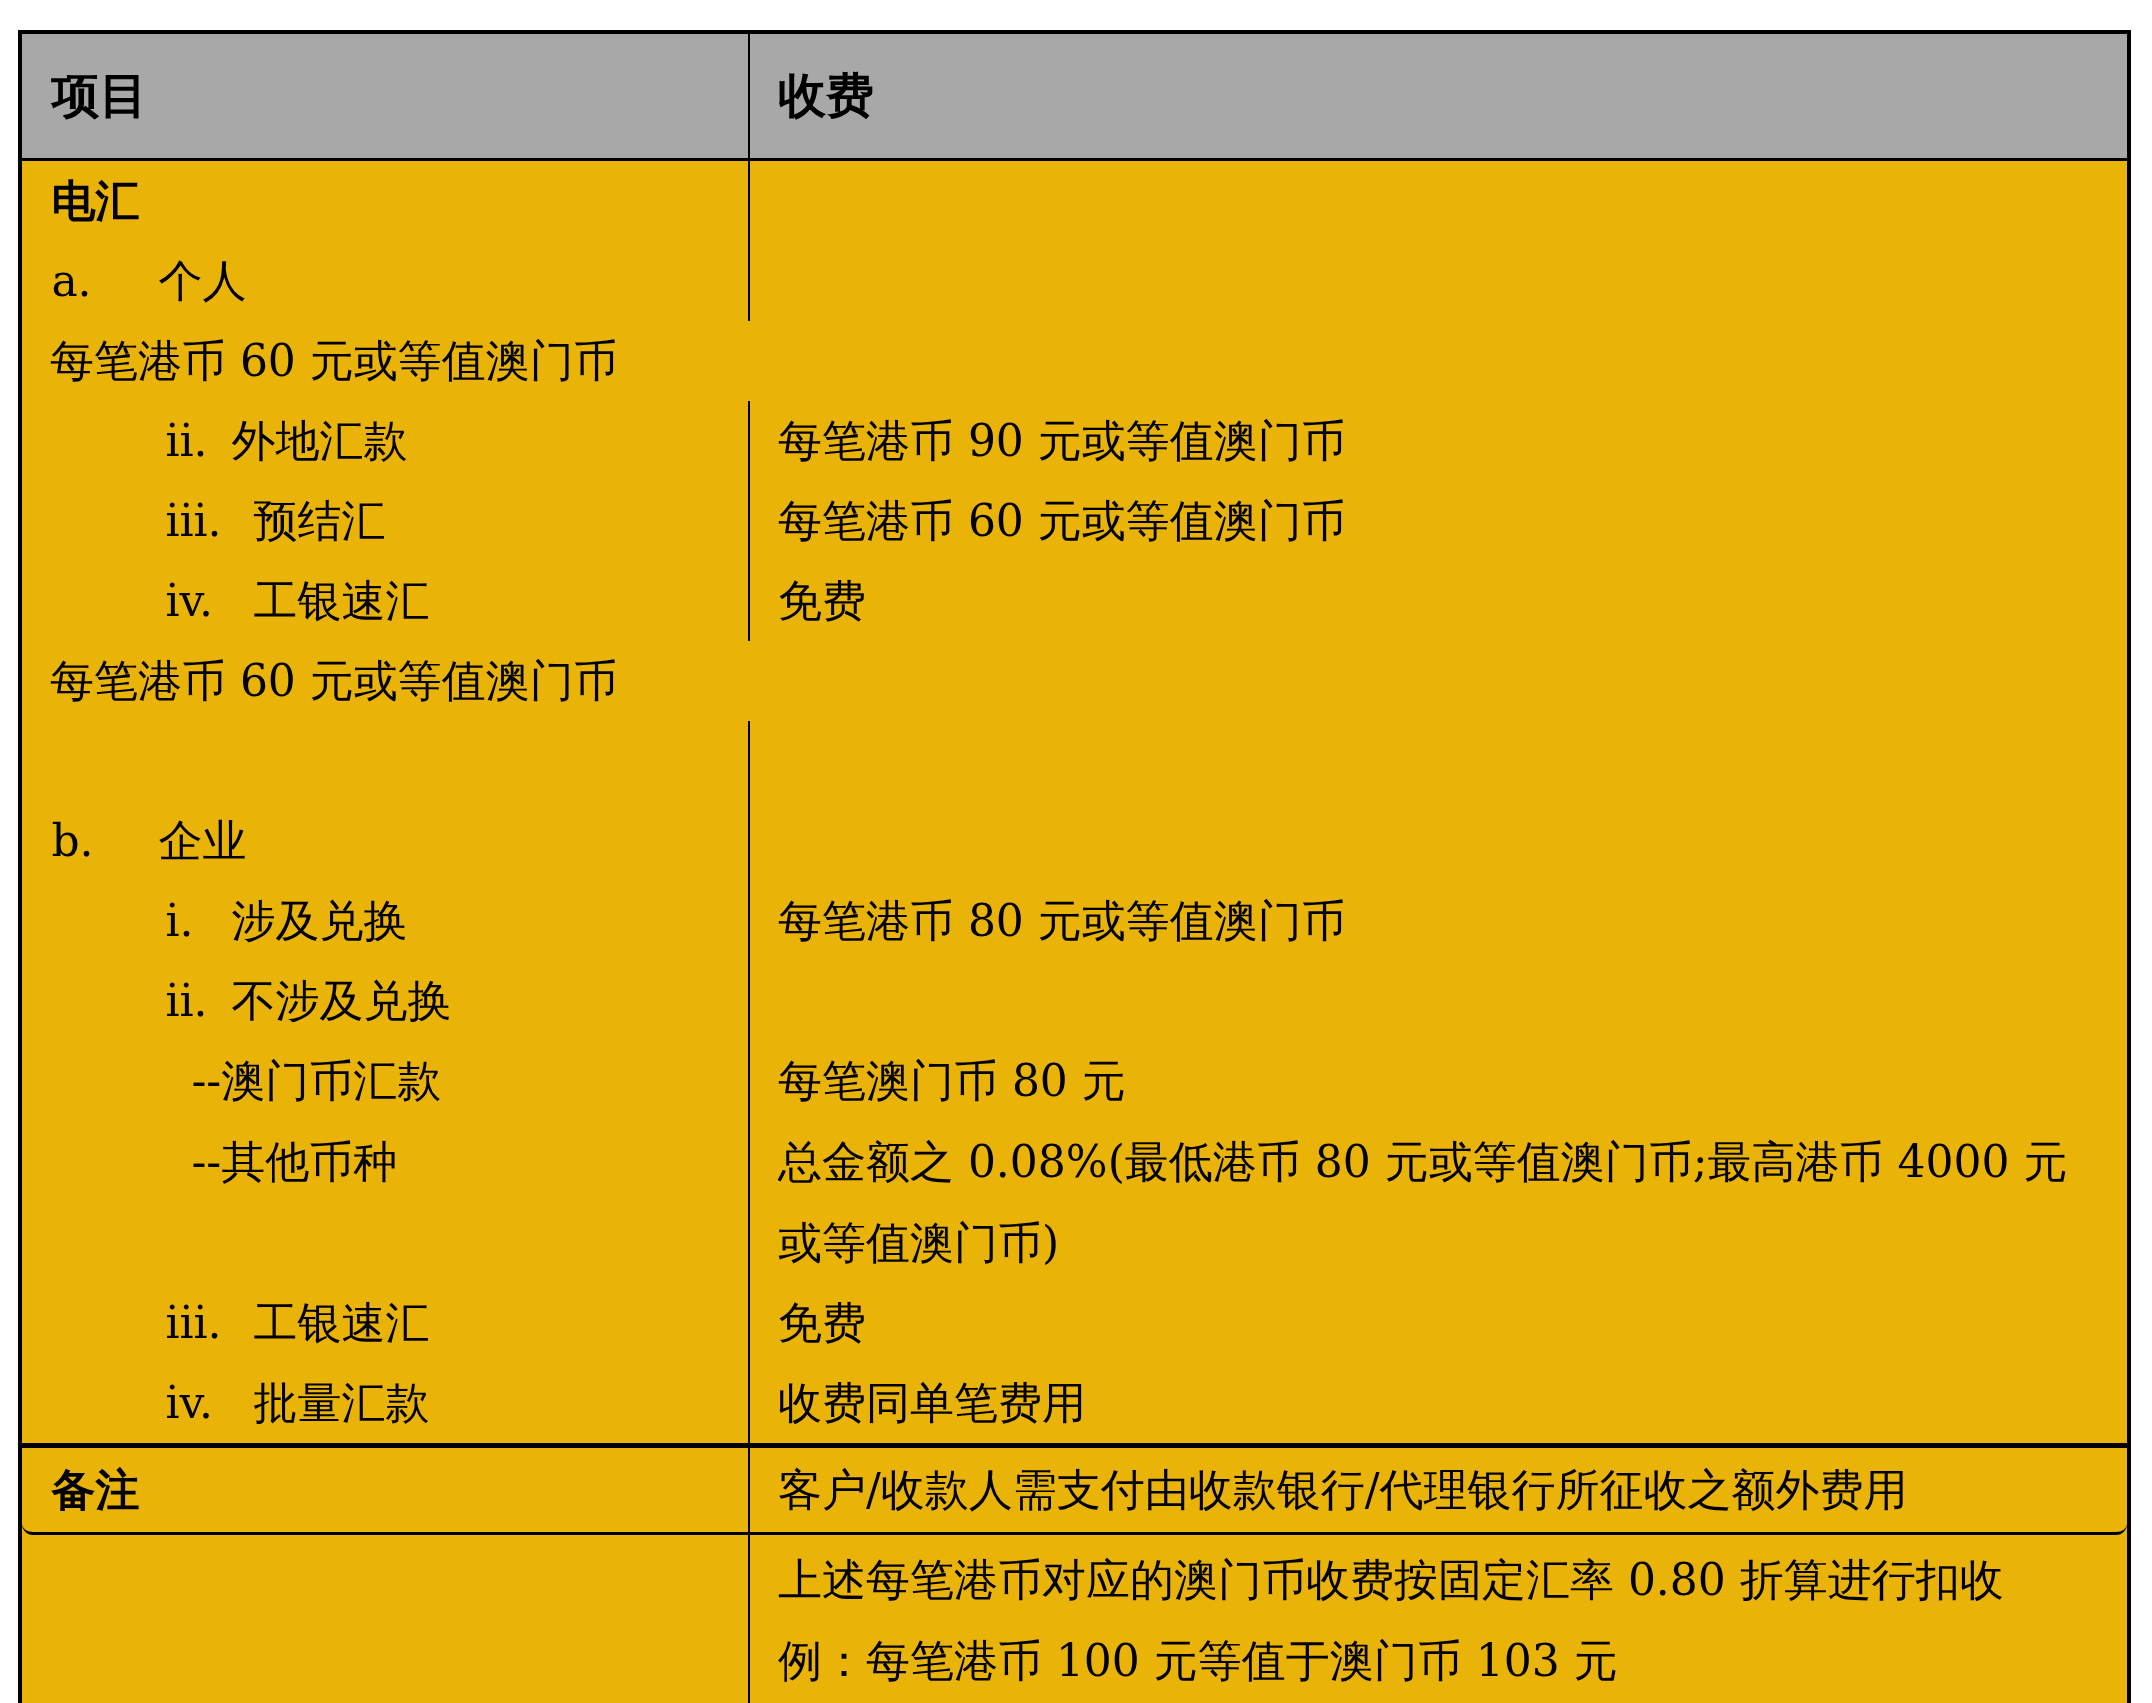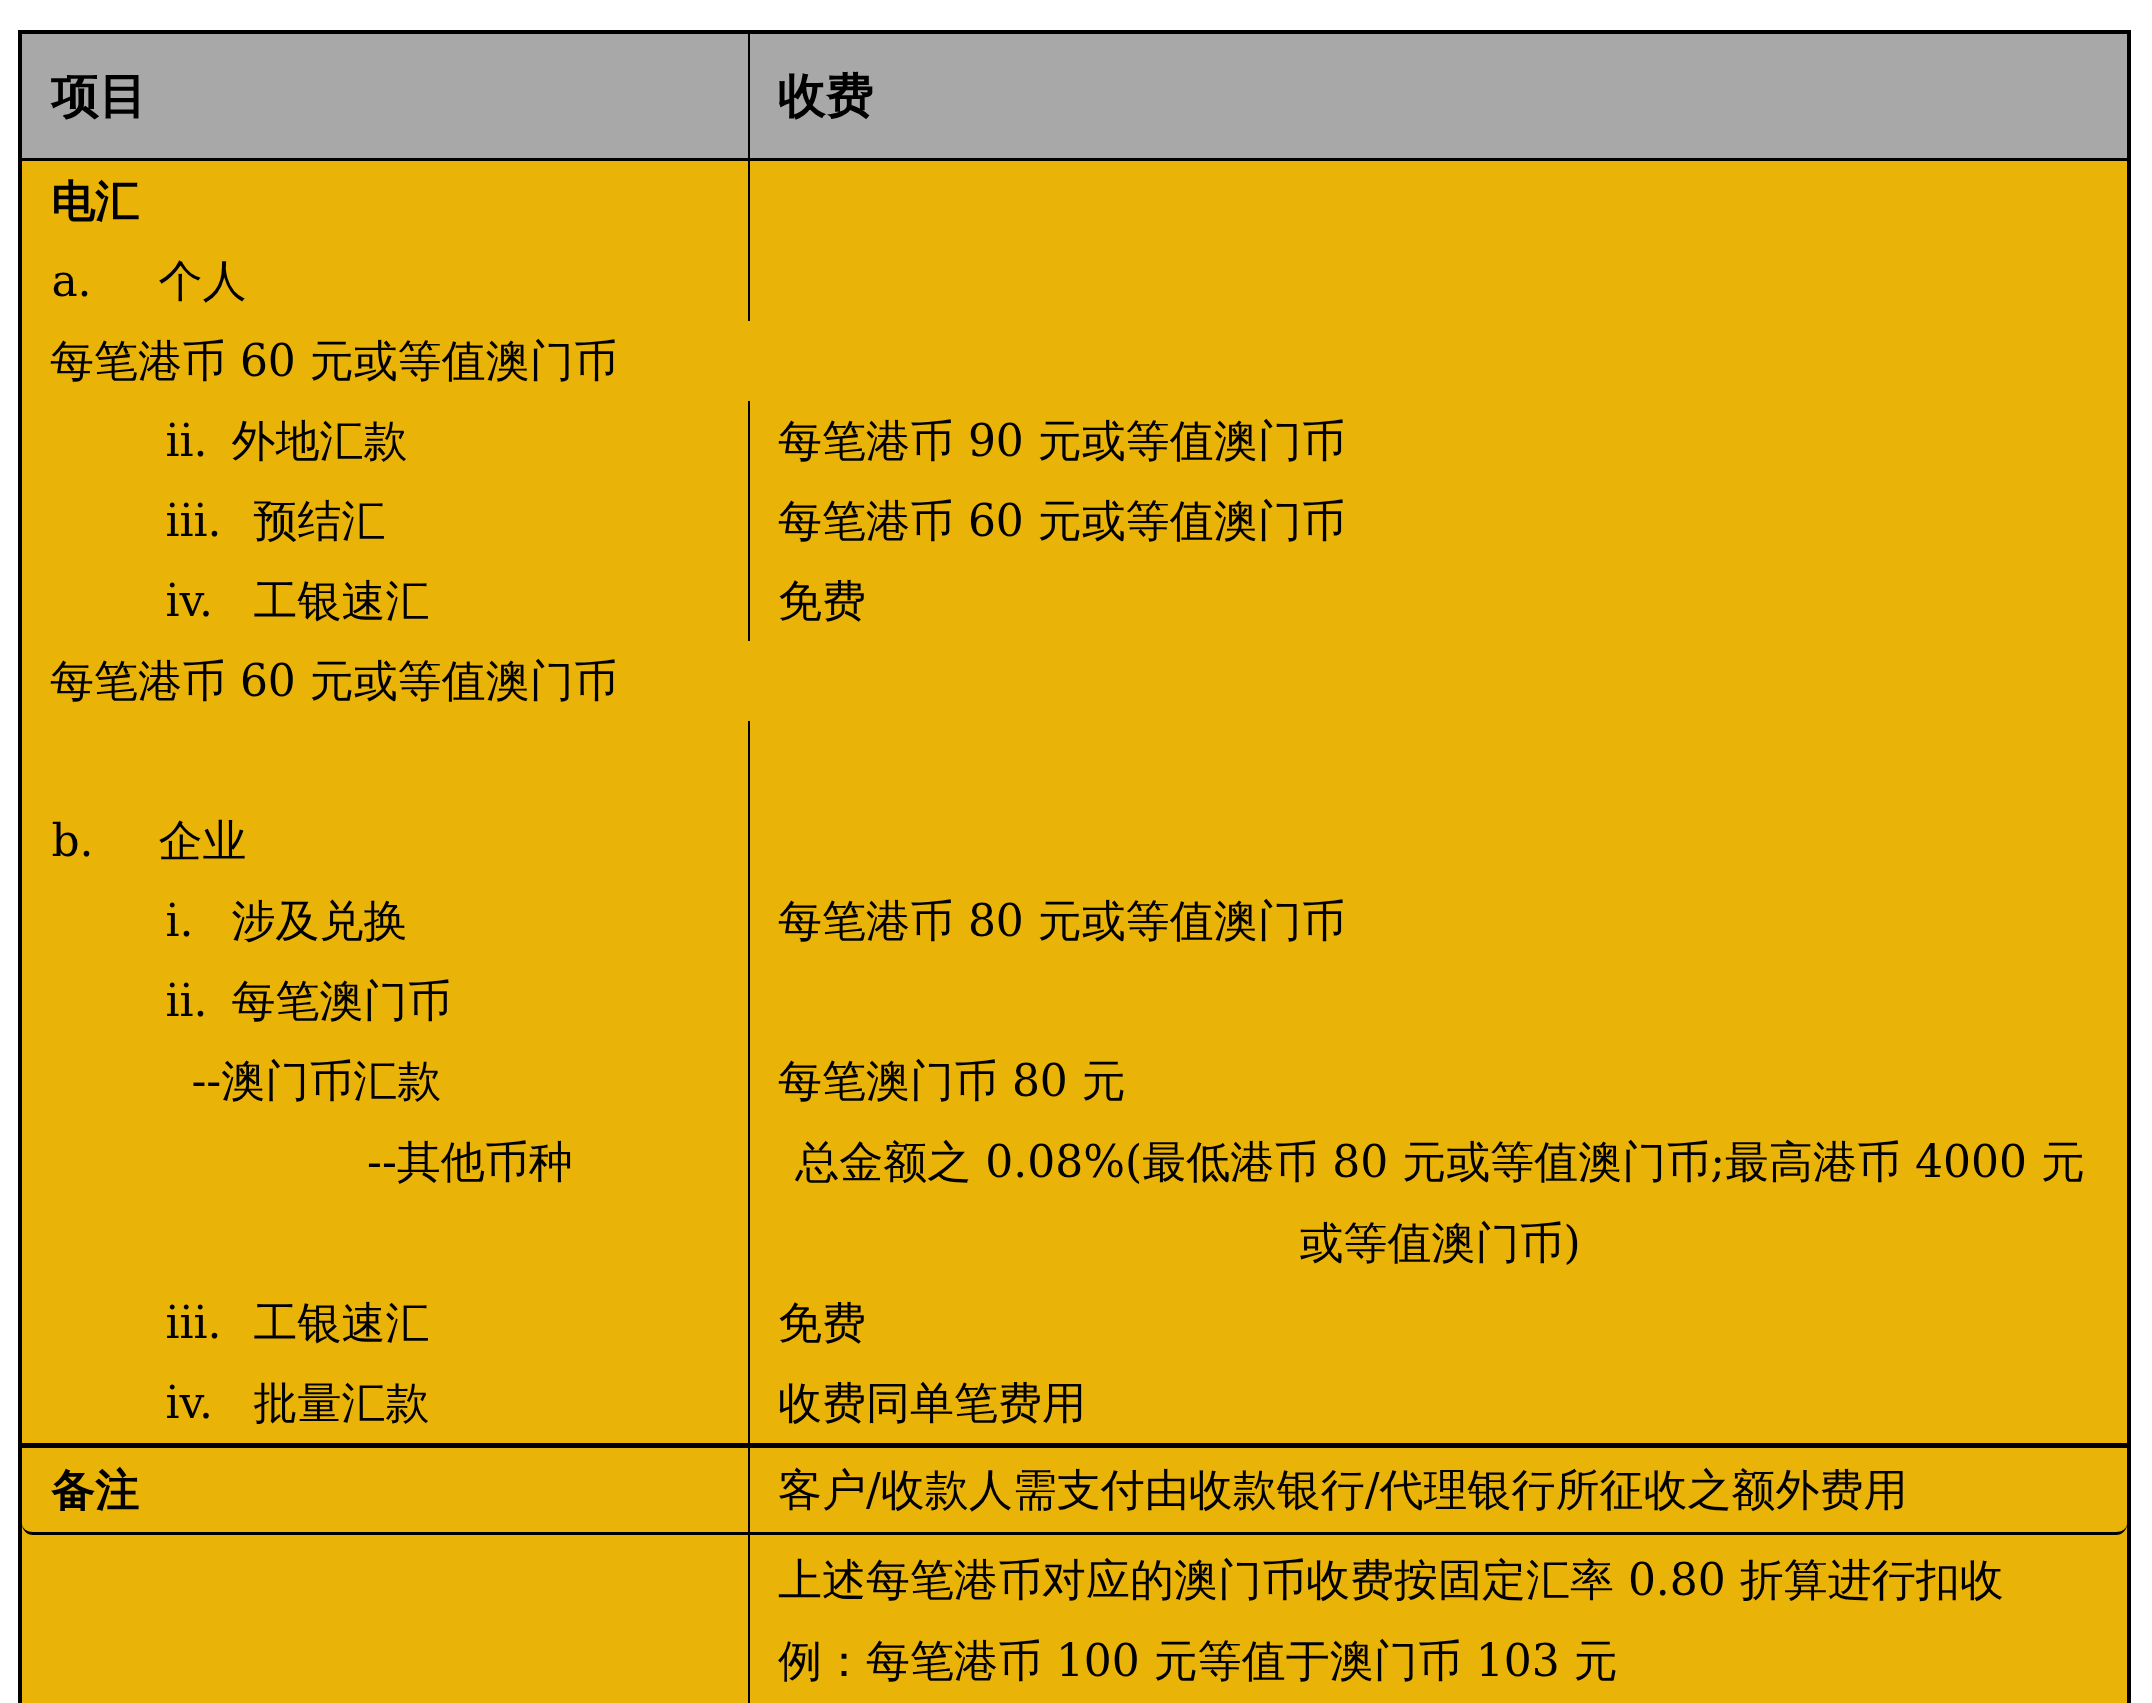--- a/index.html
+++ b/index.html
@@ -16,21 +16,21 @@
   
   .hdr { border-bottom:3.7px solid #000; }
   .hdr .c1, .hdr .c2 {
     height:124px; display:flex; align-items:center;
     font-weight:bold; font-size:48px; background:#a8a8a8;
   }
 
   
   .body { border-bottom:5.5px solid #000; }
   .row .c1, .row .c2 { font-size:44px; line-height:80px; min-height:80px; }
-  .r-tall .c1, .r-tall .c2 { min-height:161px; line-height:81px;text-align:center; }
+  .r-tall .c1, .r-tall .c2 { min-height:161px; line-height:81px; }
   .r-section .c1 { font-weight:bold; }
   .r-roman .c1 { padding-left:143px; }
   .r-dash  .c1 { padding-left:169px; }
   .marker { display:inline-block; }
   .r-alpha .marker { min-width:107px; }
   .marker.m1 { min-width:66px; }
   .marker.m2 { min-width:88px; }
 
   
   .remark { border-bottom:3.7px solid #000;border-radius:11px; }
@@ -95,21 +95,21 @@
       <div class="c1"><span class="marker">b.</span><span>企业</span></div>
       <div class="c2"></div>
     </div>
 
     <div class="row r-roman grid">
       <div class="c1"><span class="marker m1">i.</span><span>涉及兑换</span></div>
       <div class="c2">每笔港币 80 元或等值澳门币</div>
     </div>
 
     <div class="row r-roman grid">
-      <div class="c1"><span class="marker m1">ii.</span><span>每笔澳门币</span></div>
+      <div class="c1"><span class="marker m1">ii.</span><span>不涉及兑换</span></div>
       <div class="c2"></div>
     </div>
 
     <div class="row r-dash grid">
       <div class="c1"><span class="marker">--</span><span>澳门币汇款</span></div>
       <div class="c2">每笔澳门币 80 元</div>
     </div>
 
     <div class="row r-dash r-tall grid">
       <div class="c1"><span class="marker">--</span><span>其他币种</span></div>

